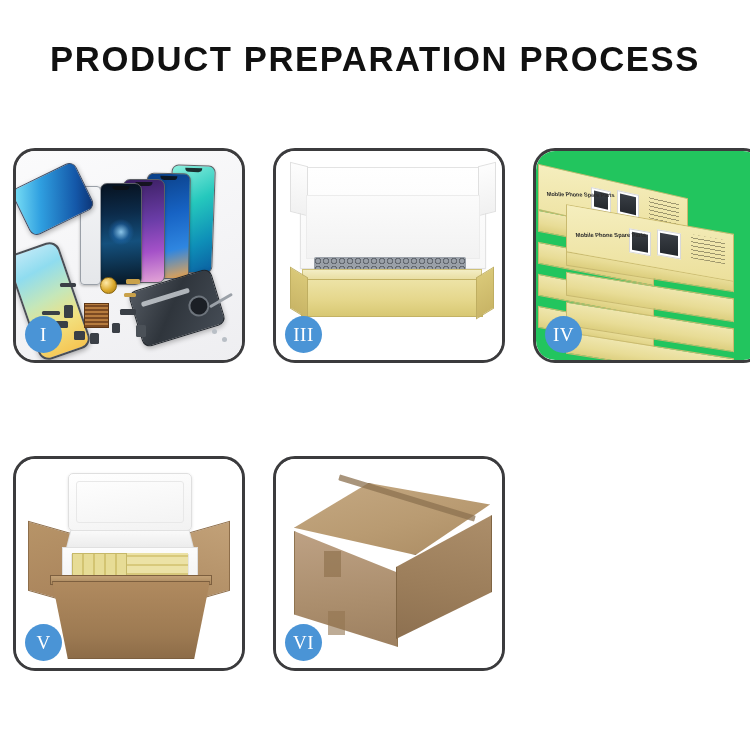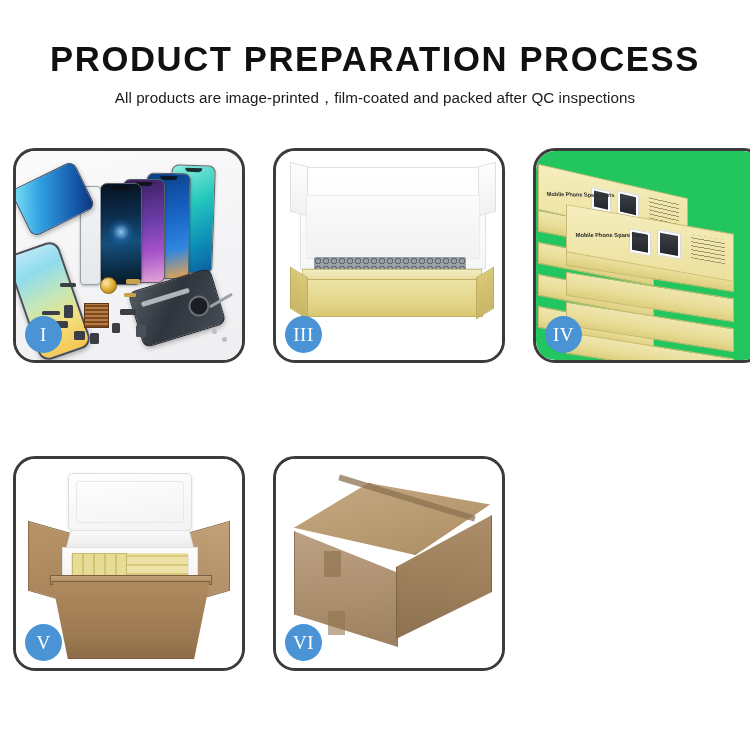--- a/index.html
+++ b/index.html
@@ -364,21 +364,20 @@
     background: rgba(146,117,80,.6);
   }
 </style>
 </head>
 <body>
 
 <div id="page">
 
   <div class="header">
     <div class="title">PRODUCT PREPARATION PROCESS</div>
-    <div class="subtitle">All products are image-printed，film-coated and packed after QC inspections</div>
   </div>
 
   <div class="grid">
 
     <div class="panel">
       <div class="panel-inner p1">
 
         <div class="phone-fan">
           <div class="pf pf1">
               <span class="notch"></span>

